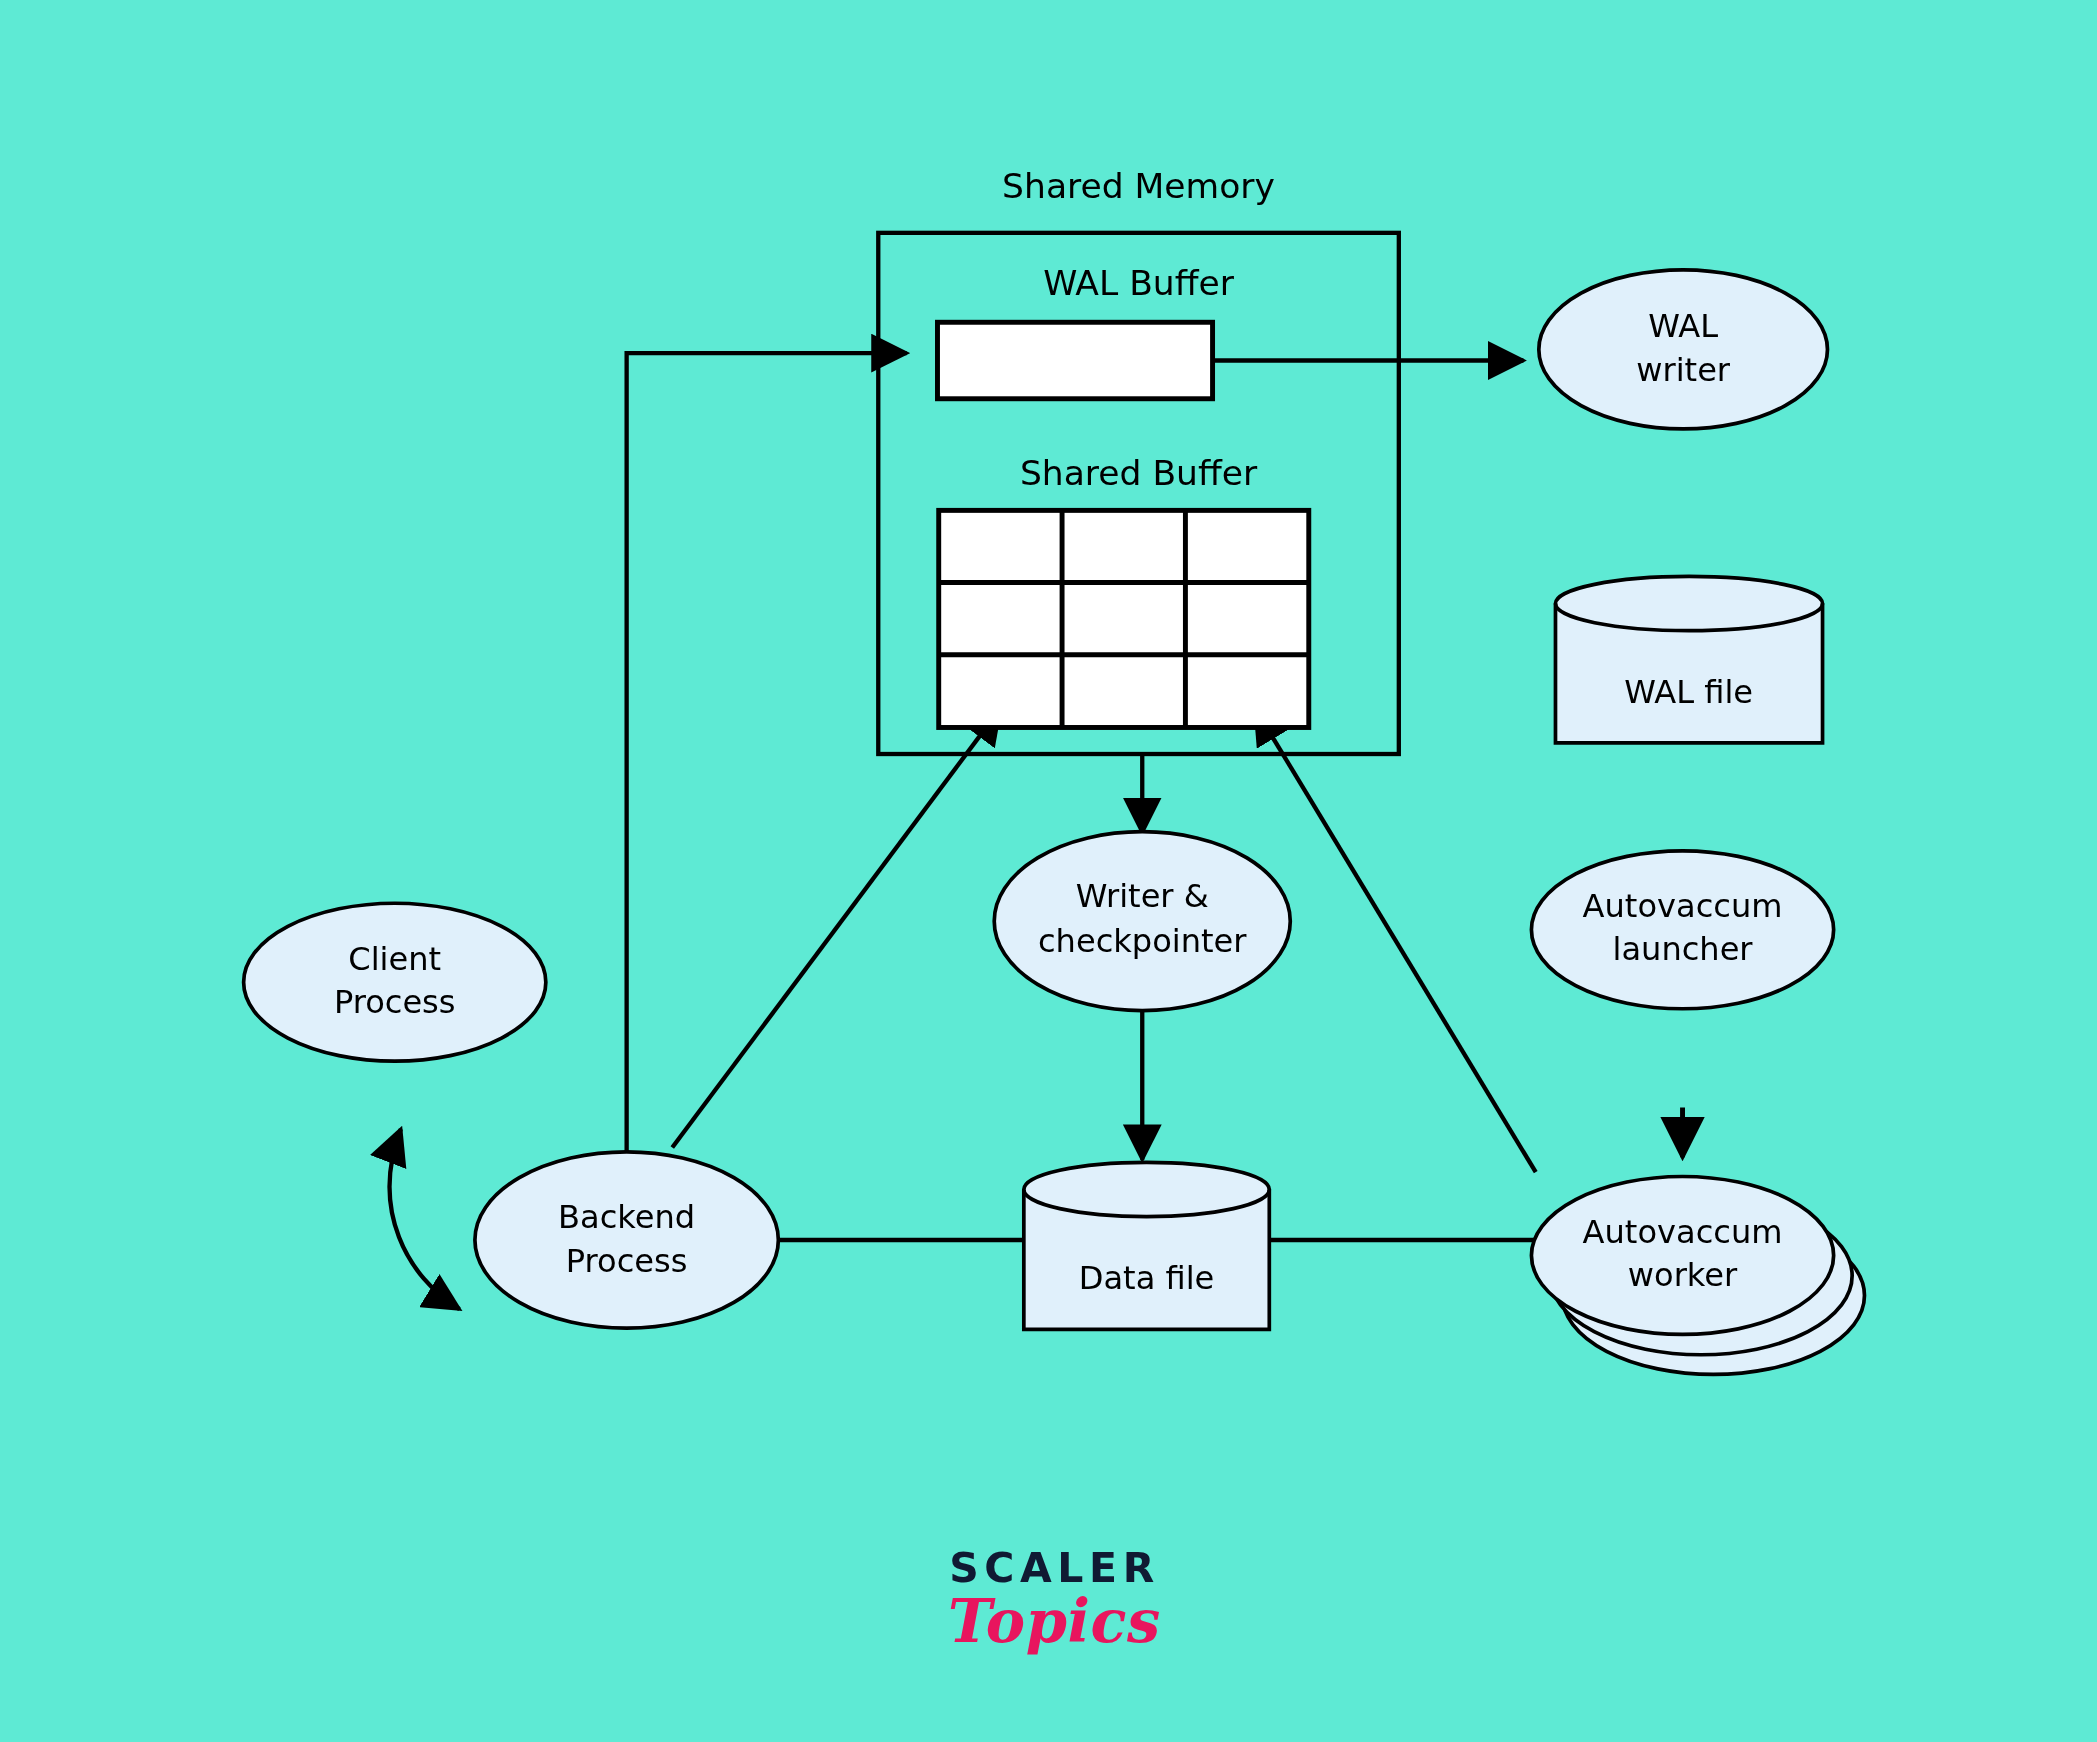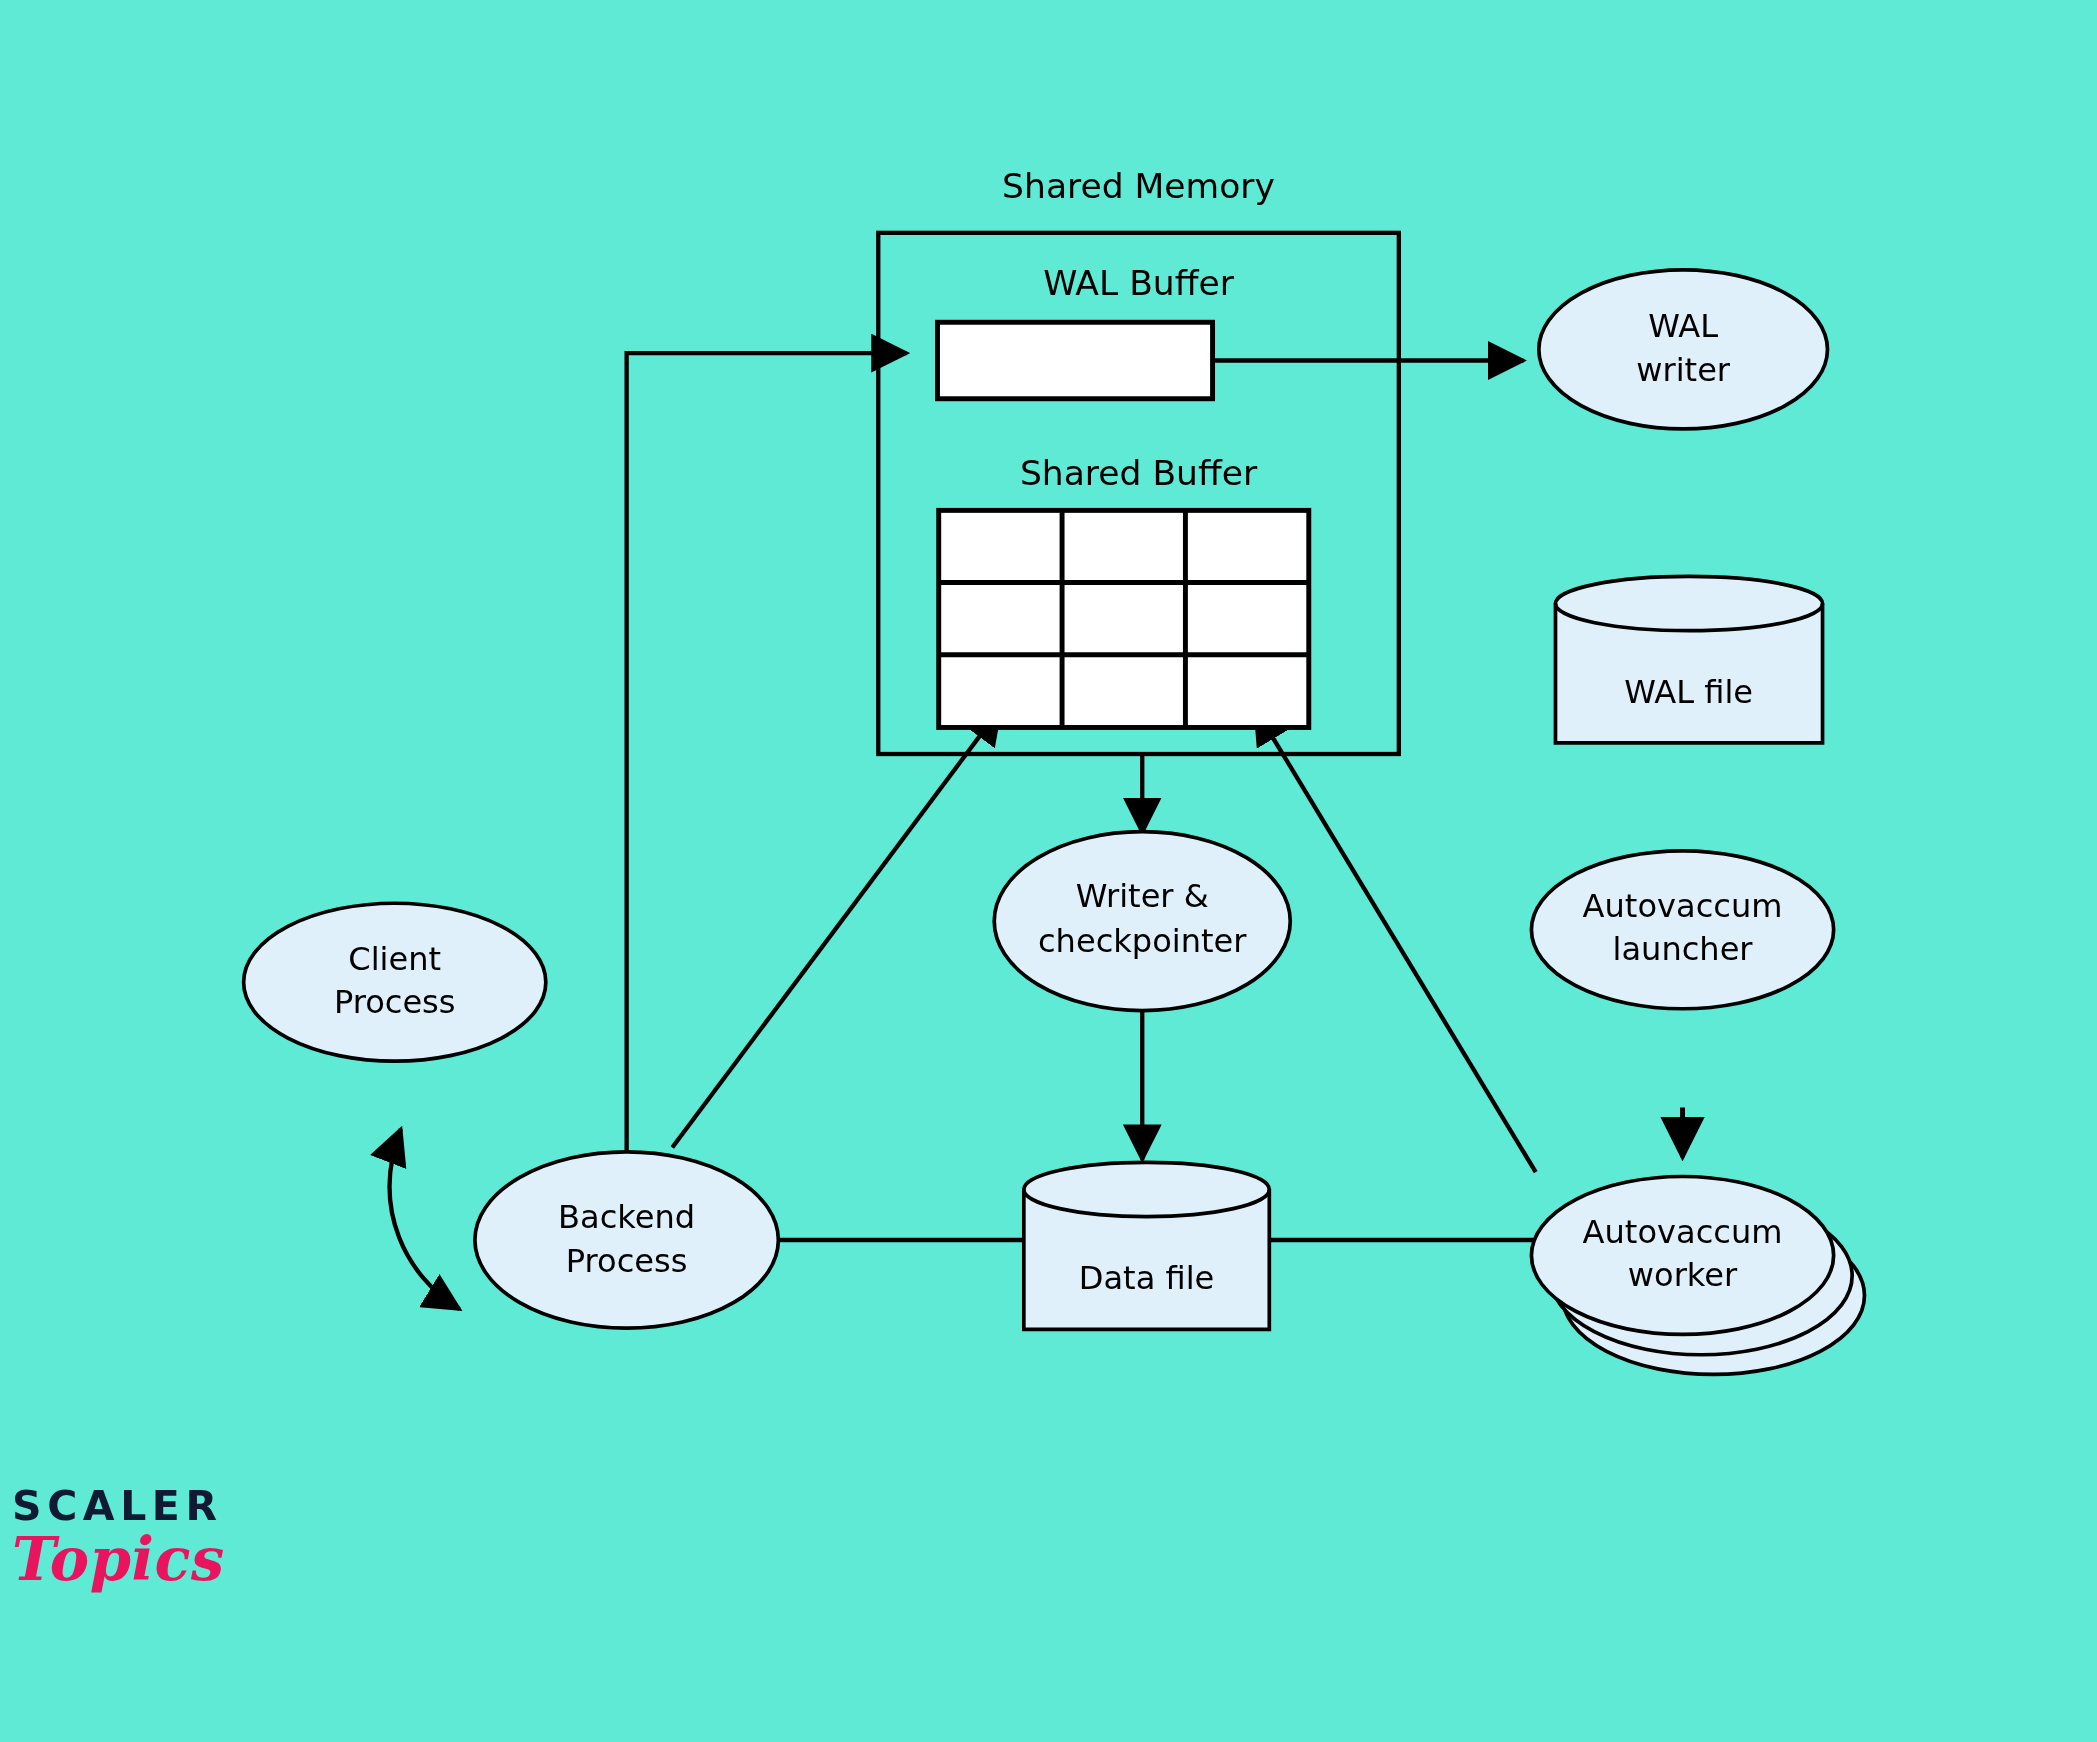--- a/index.html
+++ b/index.html
@@ -19,22 +19,22 @@
     font-size:56px;fill:#000;text-anchor:middle;dominant-baseline:middle;
   }
   .shapeStroke{stroke:#000;stroke-width:6;fill:none;}
   .shapeFill{stroke:#000;stroke-width:6;fill:#e0f0fb;}
   .boxStroke{stroke:#000;stroke-width:7;fill:none;}
   .gridStroke{stroke:#000;stroke-width:8;fill:#ffffff;}
   .connector{stroke:#000;stroke-width:7;fill:none;}
   .connector-dashed{stroke:#000;stroke-width:8;fill:none;stroke-dasharray:30 26;}
   
   #logo{
-    position:absolute;left:0;right:0;top:1486px;
-    user-select:none;padding-left:12px;
+    position:absolute;left:0;right:0;top:1548px;
+    text-align:center;user-select:none;padding-left:12px;
   }
   #logo .scaler{
     font-family:"DejaVu Sans","Liberation Sans",sans-serif;
     font-weight:bold;font-size:41px;letter-spacing:5.6px;
     color:#101a33;line-height:1;display:block;
   }
   #logo .topics{
     font-family:"DejaVu Serif","Liberation Serif",serif;
     font-style:italic;font-weight:bold;font-size:59px;
     color:#e8155e;line-height:1;display:block;margin-top:2.5px;

